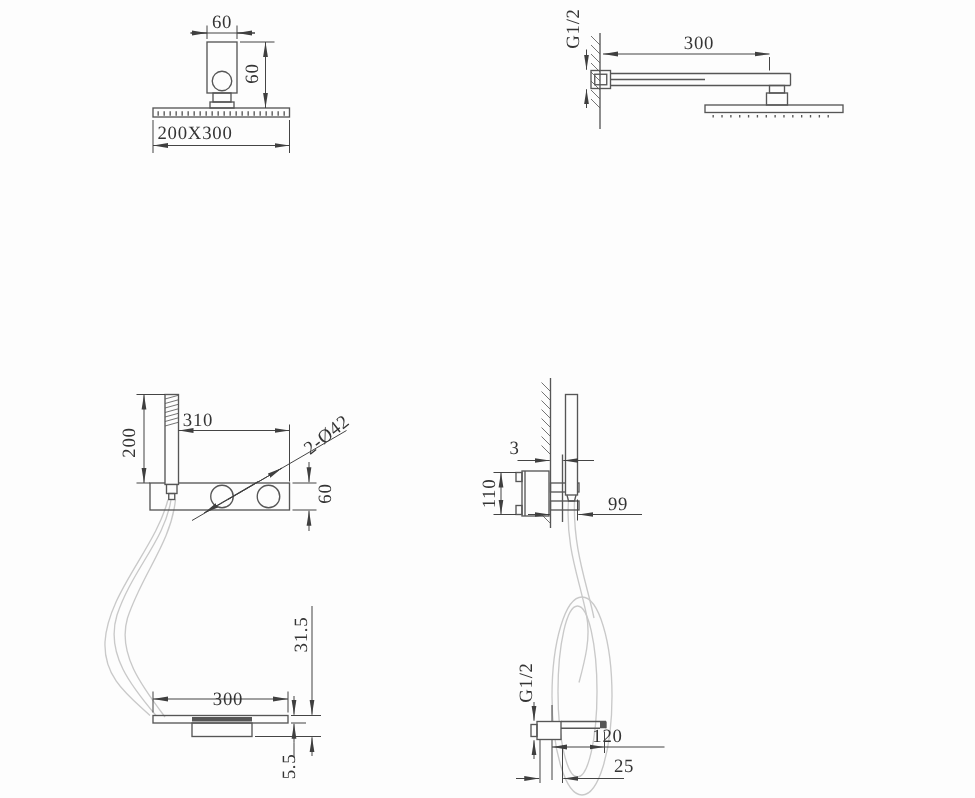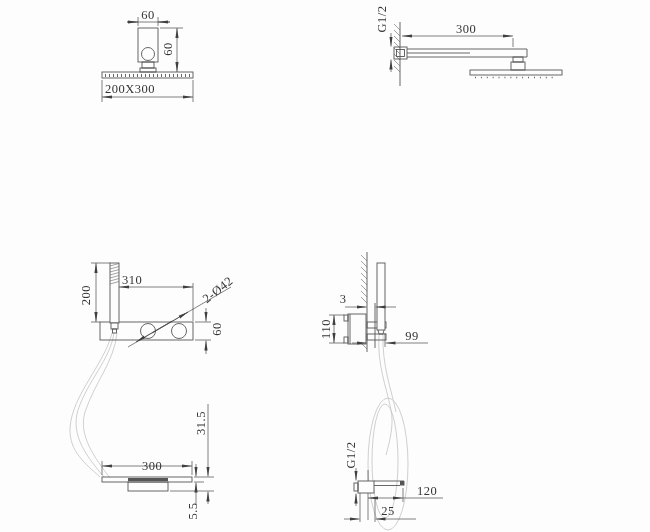--- a/index.html
+++ b/index.html
@@ -227,17 +227,17 @@
 
   <span class="dim-label" style="left:343px; top:299px;">3</span>
   <span class="dim-label rot" style="left:326px; top:329px;">110</span>
   <span class="dim-label" style="left:412px; top:336px;">99</span>
 
   <span class="dim-label rot" style="left:201px; top:423px;">31.5</span>
   <span class="dim-label" style="left:152px; top:466px;">300</span>
   <span class="dim-label rot" style="left:193px; top:511px;">5.5</span>
 
   <span class="dim-label rot" style="left:351px; top:455px;">G1/2</span>
-  <span class="dim-label" style="left:427px; top:491px;">120</span>
-  <span class="dim-label" style="left:388px; top:511px;font-family:Liberation Serif, serif;">25</span>
+  <span class="dim-label" style="left:405px; top:491px;">120</span>
+  <span class="dim-label" style="left:416px; top:511px;font-family:Liberation Serif, serif;">25</span>
 </div>
 
 </div>
 
 </body></html>

